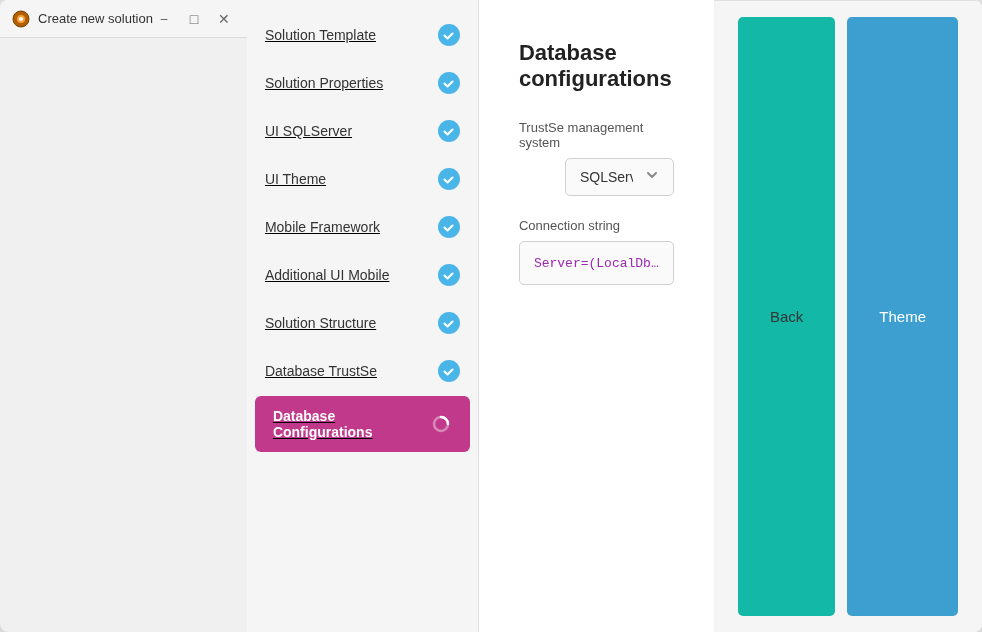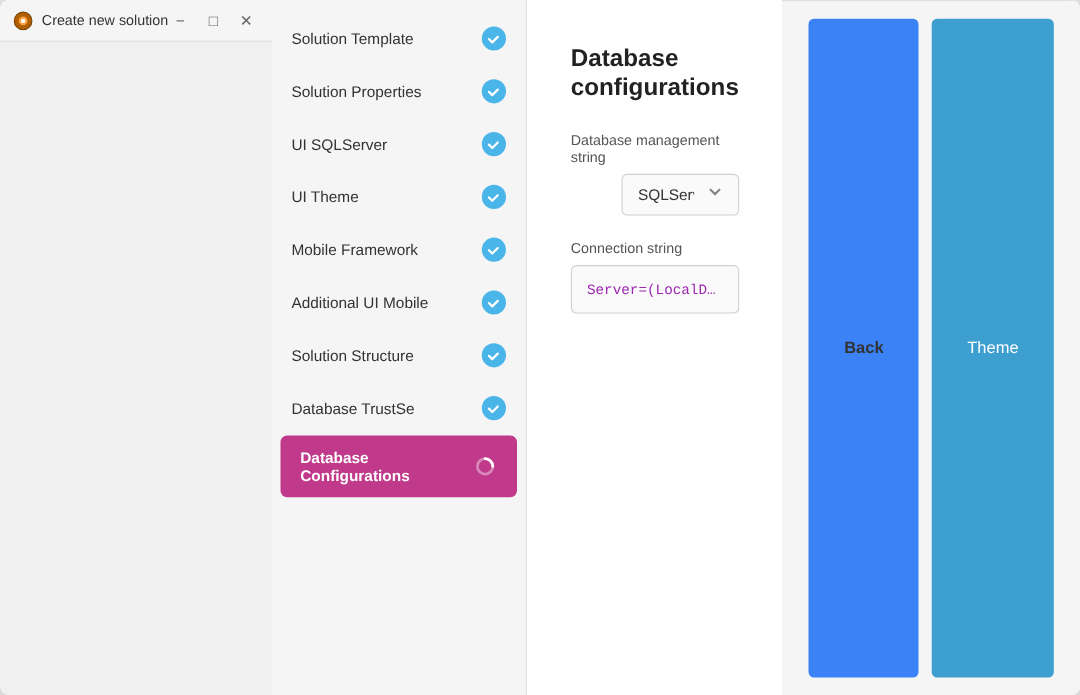--- a/index.html
+++ b/index.html
@@ -69,20 +69,21 @@
     }
     .sidebar {
       width: 232px;
       background: #f5f5f5;
       padding: 12px 0;
       display: flex;
       flex-direction: column;
       gap: 2px;
       flex-shrink: 0;
       border-right: 1px solid #e0e0e0;
+      text-decoration: underline;
     }
     .sidebar-item {
       display: flex;
       align-items: center;
       justify-content: space-between;
       padding: 12px 18px;
       cursor: pointer;
       border-radius: 0;
       font-size: 14px;
       color: #333;
@@ -206,23 +207,22 @@
     .btn {
       padding: 10px 32px;
       border-radius: 5px;
       font-size: 15px;
       font-weight: 500;
       border: none;
       cursor: pointer;
       outline: none;
     }
     .btn-back {
-      background: #3b82f6;
+      background: #14b8a6;
       color: #333;
-      font-weight: bold;
     }
     .btn-create {
       background: #3d9fcf;
       color: #fff;
     }
   </style>
 </head>
 <body>
 
 <div class="window">
@@ -318,21 +318,21 @@
               <path d="M9 2a7 7 0 0 1 7 7" stroke="#fff" stroke-width="2.5" stroke-linecap="round"></path>
             </svg>
           </span>
         </div>
       </div>
 
     <div class="main-content">
       <h1 class="page-title">Database configurations</h1>
 
       <div class="form-group">
-        <label class="form-label">Database management string</label>
+        <label class="form-label">TrustSe management system</label>
         <div class="select-wrapper">
           <select class="form-select">
           <option value="SQLServer">SQLServer</option><option value="MySQL">MySQL</option><option value="PostgreSQL">PostgreSQL</option><option value="SQLite">SQLite</option><option value="Oracle">Oracle</option></select>
           <span class="select-chevron">
             <svg width="16" height="16" viewBox="0 0 16 16" fill="none">
                 <path d="M4 6l4 4 4-4" stroke="#888" stroke-width="2" stroke-linecap="round" stroke-linejoin="round"></path>
               </svg>
           </span>
         </div>
       </div>

